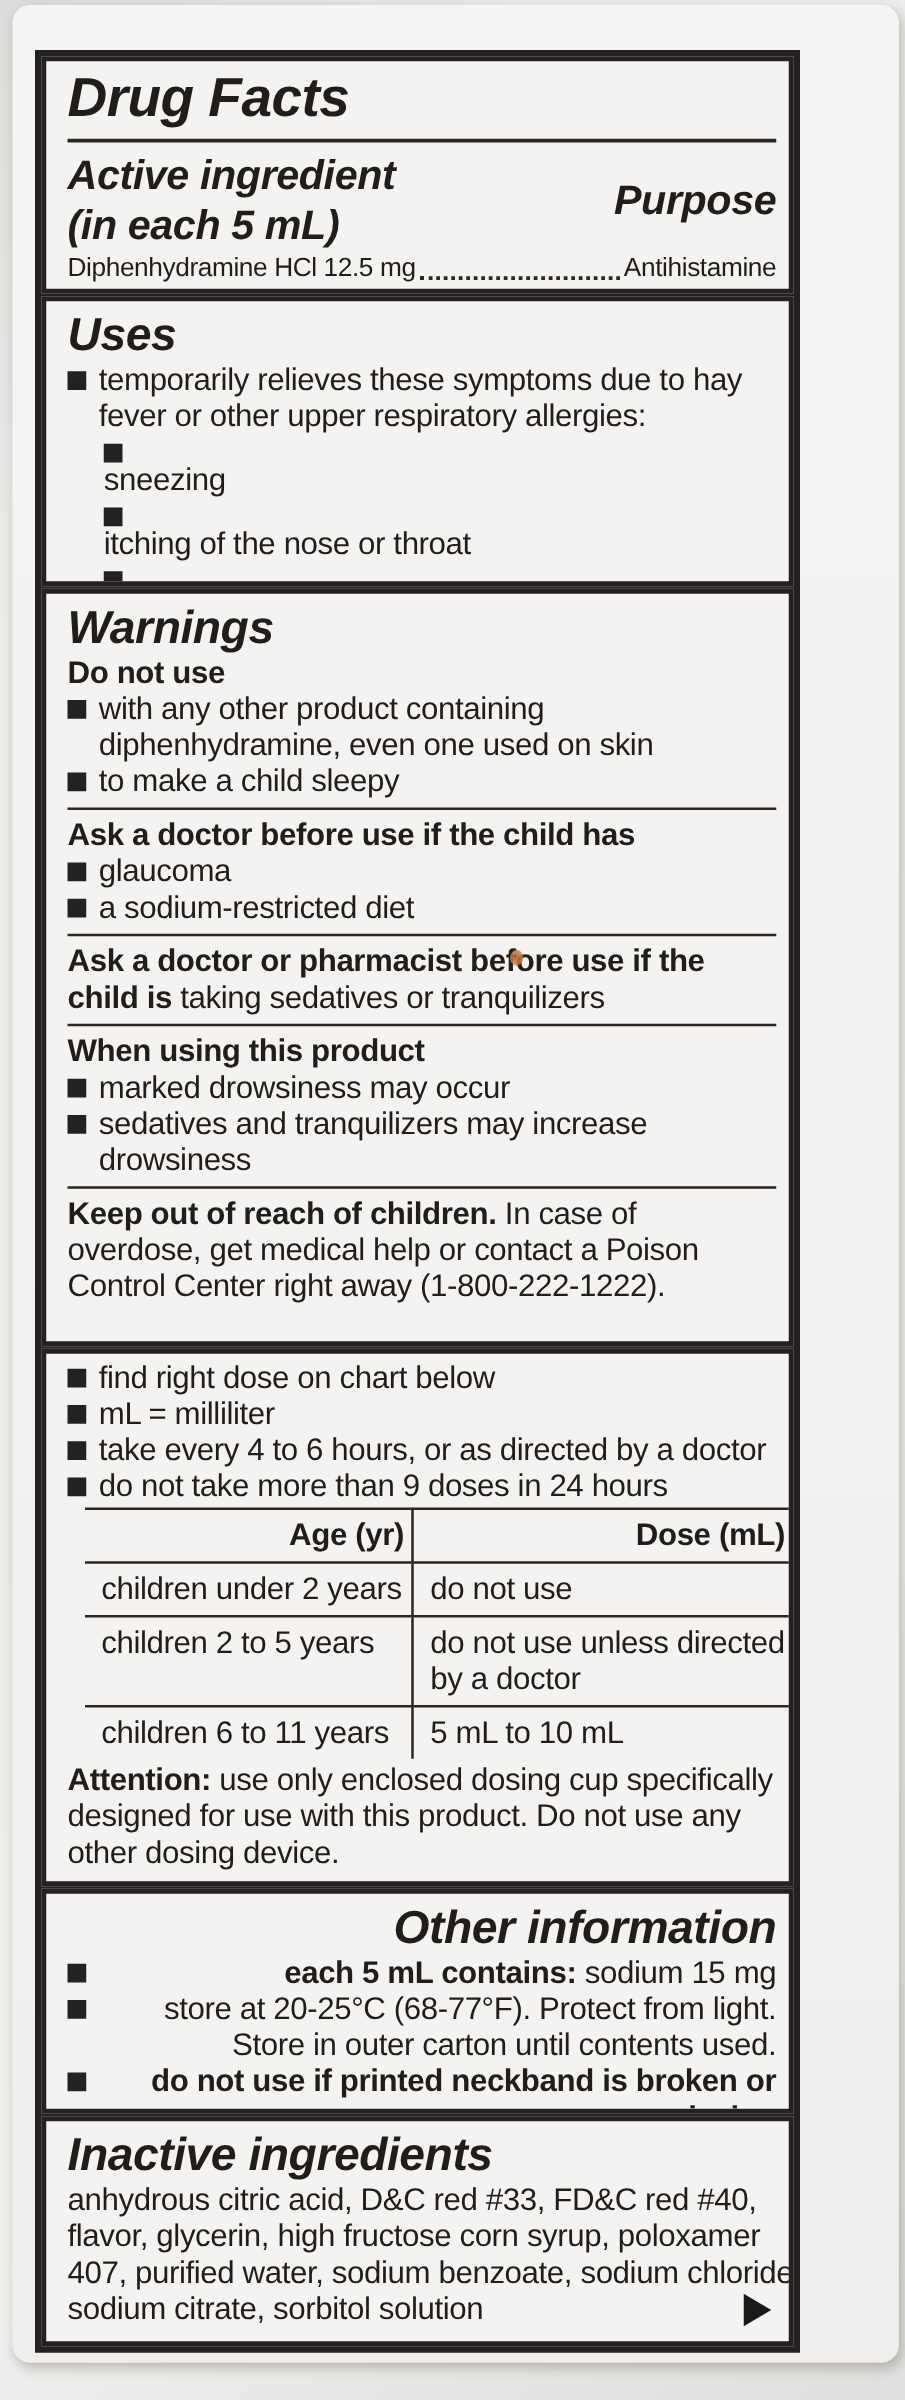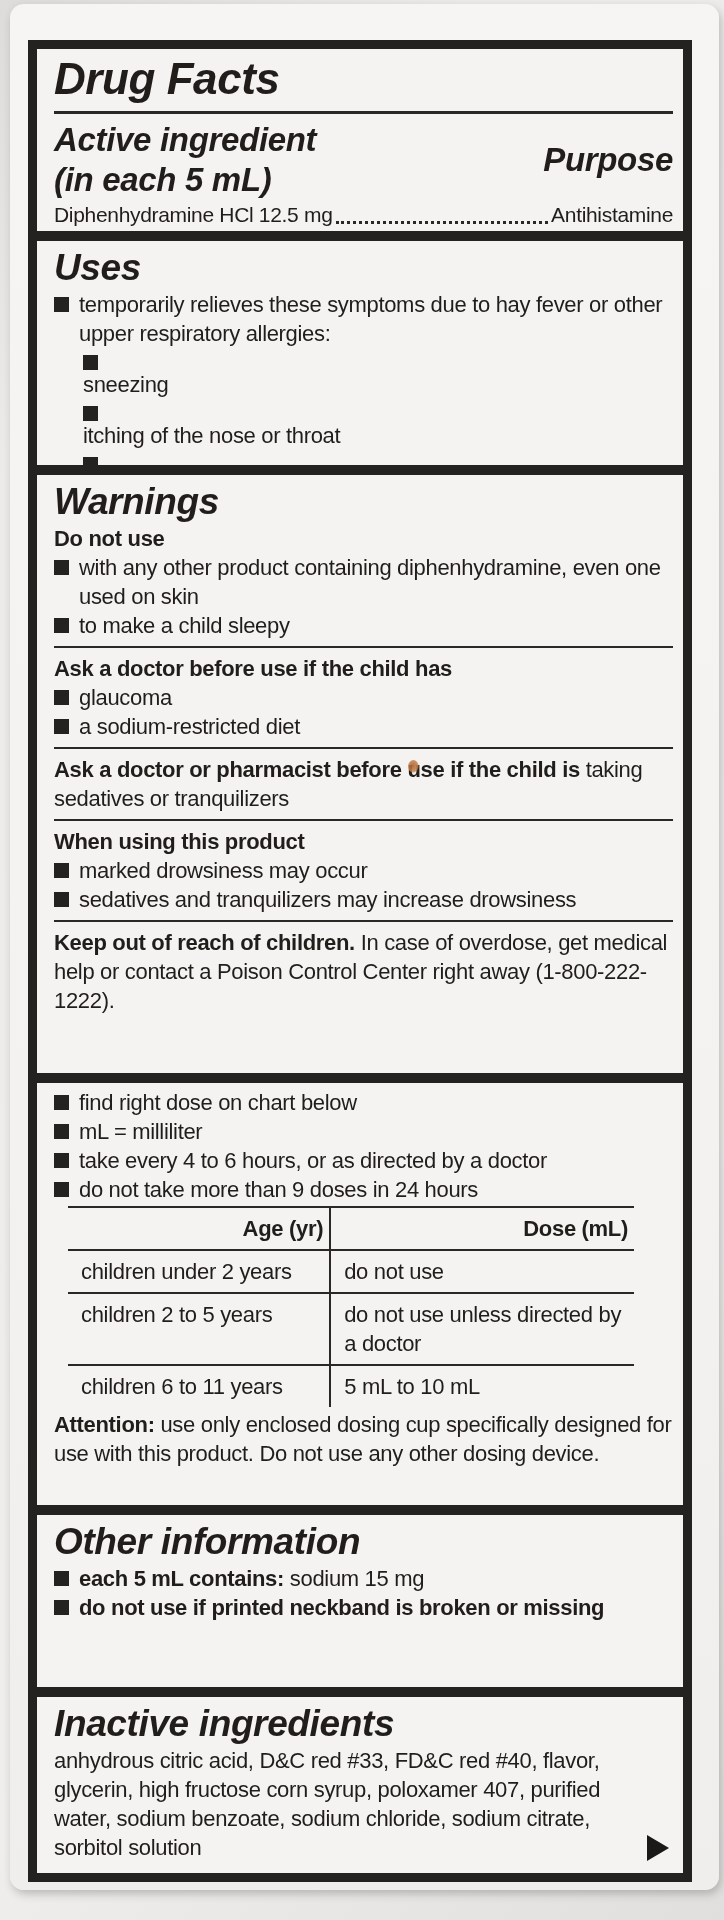--- a/index.html
+++ b/index.html
@@ -14,43 +14,43 @@
     position: absolute; inset: 0;
     background: linear-gradient(135deg, #dddcda 0%, #ecebe9 18%, #efeeec 70%, #e0dfdd 100%);
   }
   .paper {
     position: absolute; left: 10px; top: 4px; right: 5px; bottom: 30px;
     background: linear-gradient(180deg, #f6f5f3 0%, #f3f2f0 60%, #efeeec 100%);
     border-radius: 14px;
     box-shadow: 2px 4px 9px rgba(60,55,50,.28);
   }
   .frame {
-    position: absolute; left: 18px; top: 36px; width: 664px;
+    position: absolute; left: 18px; top: 36px; width: 612px;
     border: 5px solid #242220;
     display: flex; flex-direction: column; gap: 2px;
     background: #242220;
     color: #201d1b;
     letter-spacing: -0.02em;
   }
   section {
     background: #f4f3f1;
     border: 4px solid #242220;
     overflow: hidden;
     padding: 5px 10px 4px 17px;
   }
   .s1 { height: 190px; }
   .s2 { height: 232px; }
   .s3 { height: 606px; }
   .s4 { height: 430px; }
-  .s5 { height: 180px; }
+  .s5 { height: 180px; text-align: right; }
   .s6 { height: 184px; position: relative; }
 
   h1 { font: italic bold 44px/50px "Liberation Sans","DejaVu Sans",sans-serif; letter-spacing:-0.01em; }
   h2 { font: italic bold 37px/44px "Liberation Sans","DejaVu Sans",sans-serif; letter-spacing:-0.01em; }
-  .body, p, .cell { font-size: 22px; line-height: 29px; }
+  .body, p, .cell { font-size: 25px; line-height: 29px; }
   b, strong, .bold { font-weight: bold; }
 
   hr.rule { border: none; height: 2px; background: #2a2725; margin: 6px 0; }
   hr.title-rule { border: none; height: 3px; background: #2a2725; margin: 7px 0 6px 0; }
 
   .ai-row { display: flex; justify-content: space-between; align-items: center; }
   .ai-head { font: italic bold 33px/40px "Liberation Sans","DejaVu Sans",sans-serif; }
   .leader-row { display: flex; align-items: flex-end; font-size: 21px; line-height: 30px; }
   .leader { flex: 1; border-bottom: 3px dotted #2a2725; margin: 0 3px 6px 3px; }
 
@@ -221,20 +221,24 @@
       <section class="s5">
         <h2>Other information</h2>
         <div class="body">
           <div class="bi">
             <span class="sq"></span>
             <span class="bt"><b>each 5 mL contains:</b>
               <span>sodium 15 mg</span></span>
           </div>
           <div class="bi">
             <span class="sq"></span>
+            <span class="bt">store at 20-25°C (68-77°F). Protect from light. Store in outer carton until contents used.</span>
+          </div>
+          <div class="bi">
+            <span class="sq"></span>
             <span class="bt bold">do not use if printed neckband is broken or missing</span>
           </div>
         </div>
       </section>
 
       <section class="s6">
         <h2>Inactive ingredients</h2>
         <p class="body" style="width: 600px;">anhydrous citric acid, D&amp;C red #33, FD&amp;C red #40, flavor, glycerin, high fructose corn syrup, poloxamer 407, purified water, sodium benzoate, sodium chloride, sodium citrate, sorbitol solution</p>
         <span class="tri"></span>
       </section>

